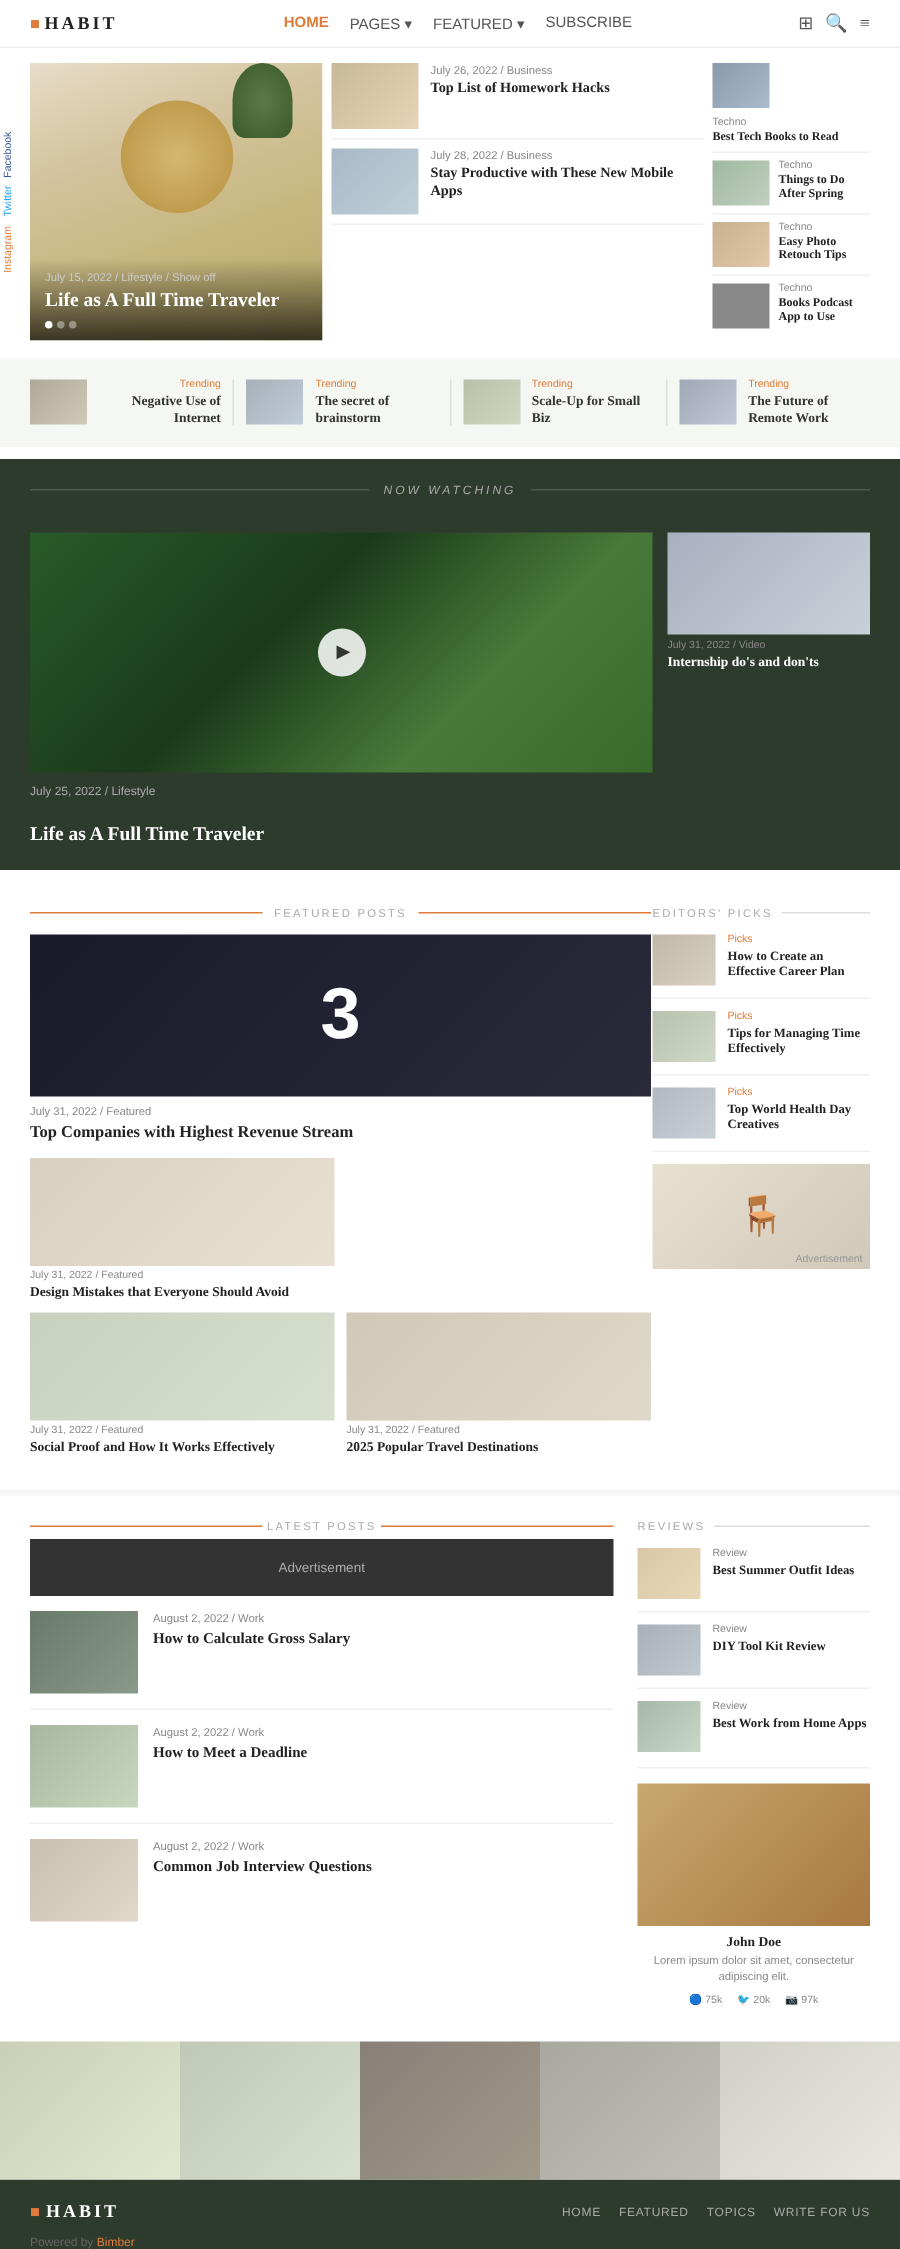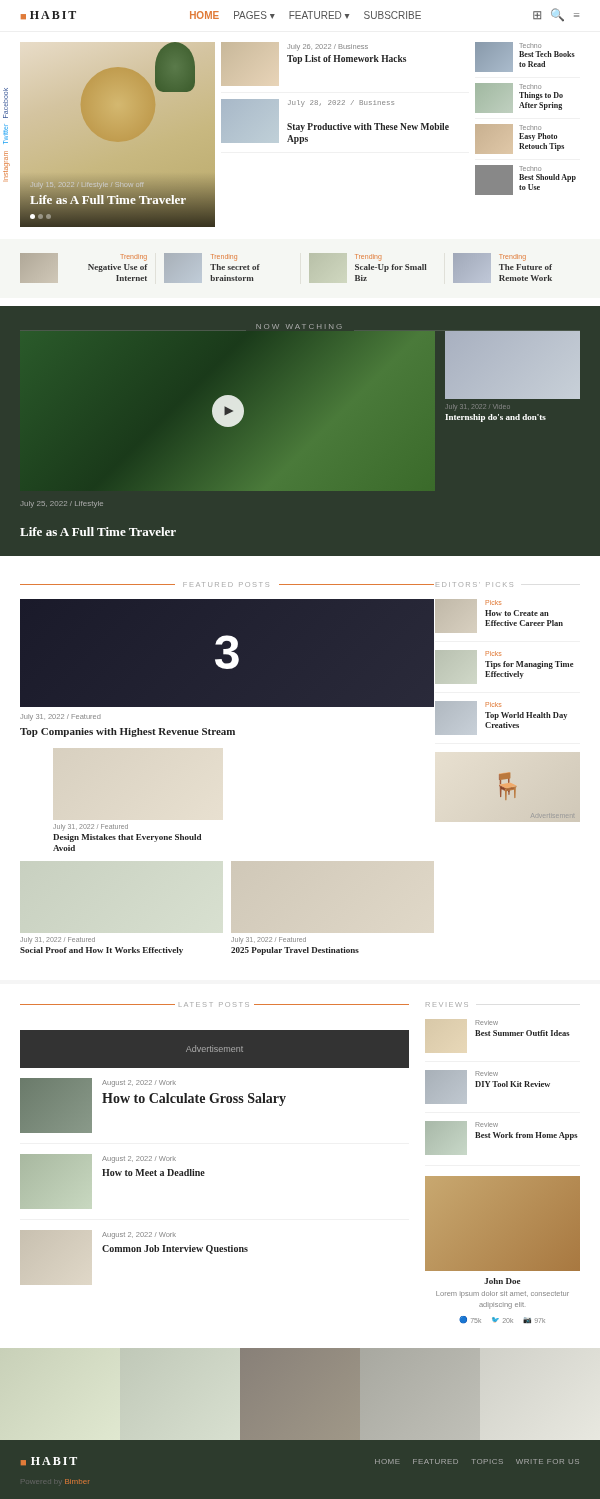--- a/index.html
+++ b/index.html
@@ -67,30 +67,30 @@
         <div style="font-size:7.5px;color:#888;font-family:Arial,sans-serif;margin-bottom:2px;">
           <span>July 26, 2022</span> / <span>Business</span>
         </div>
         <div style="font-size:9.5px;color:#222;font-weight:bold;line-height:1.3;">Top List of Homework Hacks</div>
       </div>
     </div>
 
     <div style="display:flex;gap:8px;align-items:flex-start;padding-bottom:6px;border-bottom:1px solid #f0f0f0;cursor:pointer;">
       <div style="width:58px;height:44px;background:linear-gradient(135deg,#a8b8c8,#c0d0d8);flex-shrink:0;"></div>
       <div>
-        <div style="font-size:7.5px;color:#888;font-family:Liberation Mono, monospace;margin-bottom:14px;">
+        <div style="font-size:7.5px;color:#888;font-family:Liberation Sans, sans-serif;margin-bottom:2px;">
           <span>July 28, 2022</span> / <span>Business</span>
         </div>
         <div style="font-size:9.5px;color:#222;font-weight:bold;line-height:1.3;">Stay Productive with These New Mobile Apps</div>
       </div>
     </div>
   </div>
 
   <div style="width:105px;display:flex;flex-direction:column;gap:5px;">
-    <div style="display:flex;gap:6px;align-items:flex-start;padding-bottom:5px;border-bottom:1px solid #f0f0f0;cursor:pointer;">
+    <div style="display:flex;gap:6px;align-items:flex-start;padding-bottom:5px;border-bottom:1px solid #f0f0f0;cursor:pointer;flex-direction:column;">
       <div style="width:38px;height:30px;background:linear-gradient(135deg,#8899aa,#aabbcc);flex-shrink:0;"></div>
       <div>
           <div style="font-size:7px;color:#888;font-family:Arial,sans-serif;margin-bottom:1px;">Techno</div>
           <div style="font-size:8px;color:#222;font-weight:bold;line-height:1.2;">Best Tech Books to Read</div>
         </div>
     </div>
     <div style="display:flex;gap:6px;align-items:flex-start;padding-bottom:5px;border-bottom:1px solid #f0f0f0;cursor:pointer;">
       <div style="width:38px;height:30px;background:linear-gradient(135deg,#a0b8a0,#c0d0c0);flex-shrink:0;"></div>
       <div>
           <div style="font-size:7px;color:#888;font-family:Arial,sans-serif;margin-bottom:1px;">Techno</div>
@@ -101,21 +101,21 @@
       <div style="width:38px;height:30px;background:linear-gradient(135deg,#c8b090,#e0c8a8);flex-shrink:0;"></div>
       <div>
           <div style="font-size:7px;color:#888;font-family:Arial,sans-serif;margin-bottom:1px;">Techno</div>
           <div style="font-size:8px;color:#222;font-weight:bold;line-height:1.2;">Easy Photo Retouch Tips</div>
         </div>
     </div>
     <div style="display:flex;gap:6px;align-items:flex-start;cursor:pointer;">
       <div style="width:38px;height:30px;background:#888;flex-shrink:0;"></div>
       <div>
           <div style="font-size:7px;color:#888;font-family:Arial,sans-serif;margin-bottom:1px;">Techno</div>
-          <div style="font-size:8px;color:#222;font-weight:bold;line-height:1.2;">Best Should App to Use</div>
+          <div style="font-size:8px;color:#222;font-weight:bold;line-height:1.2;">Books Podcast App to Use</div>
         </div>
     </div>
   </div>
 </div>
 
 <div style="display:flex;background:#f5f7f3;padding:14px 20px;margin-top:2px;">
   <div style="display:flex;gap:8px;align-items:center;flex:1;padding:0 8px 0 0;border-right:1px solid #e0e0d8;cursor:pointer;text-align:right;">
     <div style="width:38px;height:30px;background:linear-gradient(135deg,#b0a898,#d0c8b8);flex-shrink:0;"></div>
     <div>
         <div style="font-size:7px;color:#e07b39;font-family:Arial,sans-serif;margin-bottom:2px;">Trending</div>
@@ -139,21 +139,21 @@
   <div style="display:flex;gap:8px;align-items:center;flex:1;padding:0 0 0 8px;cursor:pointer;">
     <div style="width:38px;height:30px;background:linear-gradient(135deg,#a0a8b8,#c0c8d8);flex-shrink:0;"></div>
     <div>
         <div style="font-size:7px;color:#e07b39;font-family:Arial,sans-serif;margin-bottom:2px;">Trending</div>
         <div style="font-size:9px;color:#333;font-weight:bold;line-height:1.2;">The Future of Remote Work</div>
       </div>
   </div>
 </div>
 
 <div style="background:#2d3b2d;padding:16px 20px;margin-top:8px;">
-  <div style="display:flex;align-items:flex-end;gap:10px;margin-bottom:0;">
+  <div style="display:flex;align-items:center;gap:10px;margin-bottom:24px;font-style:italic;">
     <div style="flex:1;height:1px;background:rgba(255,255,255,0.15);"></div>
     <span style="font-size:8px;color:#aaa;font-family:Arial,sans-serif;letter-spacing:2px;white-space:nowrap;">NOW WATCHING</span>
     <div style="flex:1;height:1px;background:rgba(255,255,255,0.15);"></div>
   </div>
   <div style="display:flex;gap:10px;">
 
     <div style="flex:1;cursor:pointer;">
       <div style="width:100%;height:160px;background:linear-gradient(135deg,#2a5a2a 0%,#1a3a1a 40%,#4a7a3a 70%,#3a6a2a 100%);position:relative;display:flex;align-items:center;justify-content:center;">
         <div style="width:32px;height:32px;border-radius:50%;background:rgba(255,255,255,0.85);display:flex;align-items:center;justify-content:center;cursor:pointer;">
           <span style="color:#333;font-size:12px;margin-left:3px;">▶</span>
@@ -194,21 +194,21 @@
           <span style="font-size:48px;font-weight:bold;color:#fff;font-family:Arial,sans-serif;">3</span>
         </div>
         <div style="font-size:7.5px;color:#888;font-family:Arial,sans-serif;margin:5px 0 3px;">
           <span>July 31, 2022</span> / <span>Featured</span>
         </div>
         <div style="font-size:11px;font-weight:bold;color:#222;line-height:1.3;">Top Companies with Highest Revenue Stream</div>
       </div>
 
       <div style="display:grid;grid-template-columns:1fr 1fr;gap:8px;">
 
-        <div style="cursor:pointer;margin-left:33px;">
+        <div style="cursor:pointer;">
           <div style="width:100%;height:72px;background:linear-gradient(135deg,#d8d0c0,#e8e0d0);"></div>
           <div style="font-size:7px;color:#888;font-family:Arial,sans-serif;margin:3px 0 2px;">
             <span>July 31, 2022</span> / <span>Featured</span>
           </div>
           <div style="font-size:9px;font-weight:bold;color:#222;line-height:1.2;">Design Mistakes that Everyone Should Avoid</div>
         </div>
 
         <div></div>
 
         <div style="cursor:pointer;">
@@ -262,33 +262,33 @@
         <span style="position:absolute;bottom:3px;right:5px;font-size:7px;color:#999;font-family:Arial,sans-serif;">Advertisement</span>
       </div>
     </div>
   </div>
 </div>
 
 <div style="padding:16px 20px;background:#fff;border-top:4px solid #f5f5f5;margin-top:8px;">
   <div style="display:flex;gap:16px;">
 
     <div style="flex:1;">
-      <div style="display:flex;align-items:center;gap:3px;margin-bottom:21px;">
+      <div style="display:flex;align-items:center;gap:3px;margin-bottom:4px;">
         <div style="flex:1;height:1px;background:#e07b39;"></div>
         <span style="font-size:7.5px;color:#aaa;letter-spacing:1.5px;text-transform:uppercase;font-family:Arial,sans-serif;white-space:nowrap;">LATEST POSTS</span>
         <div style="flex:1;height:1px;background:#e07b39;"></div>
       </div>
 
       <div style="background:#333;color:#aaa;font-size:9px;font-family:Arial,sans-serif;text-align:center;padding:14px;margin-bottom:10px;">Advertisement</div>
 
       <div style="display:flex;gap:10px;align-items:flex-start;margin-bottom:10px;padding-bottom:10px;border-bottom:1px solid #f0f0f0;cursor:pointer;">
         <div style="width:72px;height:55px;background:linear-gradient(135deg,#6a7a6a,#8a9a8a);flex-shrink:0;"></div>
         <div>
             <div style="font-size:7.5px;color:#888;font-family:Arial,sans-serif;margin-bottom:3px;"><span>August 2, 2022</span> / <span>Work</span></div>
-            <div style="font-size:14px;font-weight:bold;color:#222;line-height:1.3;">How to Calculate Gross Salary</div>
+            <div style="font-size:10px;font-weight:bold;color:#222;line-height:1.3;">How to Calculate Gross Salary</div>
           </div>
       </div>
       <div style="display:flex;gap:10px;align-items:flex-start;margin-bottom:10px;padding-bottom:10px;border-bottom:1px solid #f0f0f0;cursor:pointer;">
         <div style="width:72px;height:55px;background:linear-gradient(135deg,#a8b8a0,#c8d8c0);flex-shrink:0;"></div>
         <div>
             <div style="font-size:7.5px;color:#888;font-family:Arial,sans-serif;margin-bottom:3px;"><span>August 2, 2022</span> / <span>Work</span></div>
             <div style="font-size:10px;font-weight:bold;color:#222;line-height:1.3;">How to Meet a Deadline</div>
           </div>
       </div>
       <div style="display:flex;gap:10px;align-items:flex-start;cursor:pointer;">

